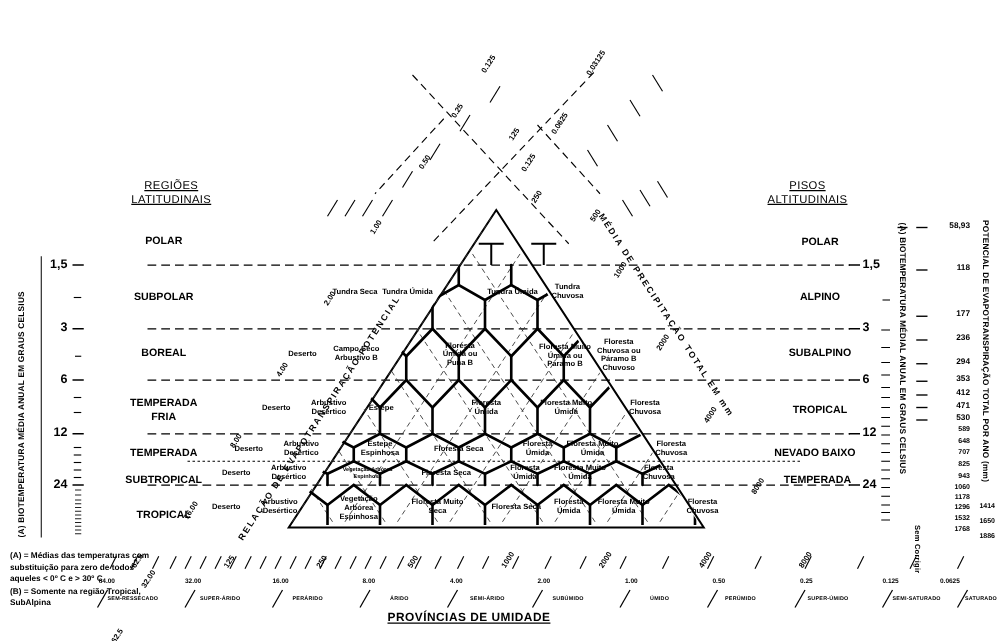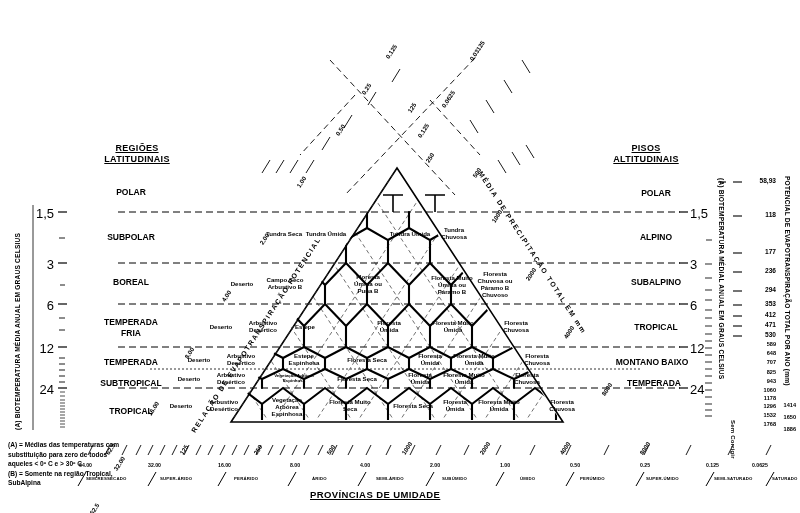--- a/index.html
+++ b/index.html
@@ -1,23 +1,23 @@
 <!DOCTYPE html>
 <html><head>
 <meta charset="utf-8">
 <style>
   html,body{margin:0;padding:0;background:#fff;}
   body{width:800px;height:513px;position:relative;overflow:hidden;
        font-family:"Liberation Sans","DejaVu Sans",sans-serif;color:#000;}
   .abs{position:absolute;}
-  .ttl{font-weight:bold;font-size:9px;text-align:center;text-decoration:underline;letter-spacing:.3px;line-height:11px;}
+  .ttl{font-weight:normal;font-size:9px;text-align:center;text-decoration:underline;letter-spacing:.3px;line-height:11px;}
   .reg{font-weight:bold;font-size:8.5px;text-align:center;line-height:10px;}
   .vert{writing-mode:vertical-rl;transform:rotate(180deg);font-weight:bold;font-size:6.6px;letter-spacing:.2px;white-space:nowrap;}
   .vertR{writing-mode:vertical-rl;font-weight:bold;font-size:6.6px;letter-spacing:.2px;white-space:nowrap;}
-  .num{font-size:13px;font-weight:normal;text-align:right;}
+  .num{font-size:10px;font-weight:bold;text-align:right;}
   .pet{font-size:6.6px;font-weight:bold;text-align:right;}
   .foot{font-size:6.6px;font-weight:bold;line-height:9.5px;}
   .cell{position:absolute;text-align:center;font-size:6.1px;font-weight:bold;line-height:7px;
         display:flex;align-items:center;justify-content:center;}
   .cell.sm{font-size:4.4px;line-height:5.2px;}
   .dg{position:absolute;font-size:6.2px;font-weight:bold;white-space:nowrap;transform-origin:0 0;}
   .bx{position:absolute;font-size:5.2px;font-weight:bold;white-space:nowrap;}
   .bxs{position:absolute;font-size:4.3px;font-weight:bold;white-space:nowrap;letter-spacing:.2px;}
   .bigtitle{font-weight:bold;font-size:9.5px;text-decoration:underline;letter-spacing:.4px;}
   svg{position:absolute;left:0;top:0;}
@@ -343,21 +343,21 @@
 <div class="abs reg" style="left:66px;top:317px;width:130px">TEMPERADA</div>
 <div class="abs reg" style="left:66px;top:328px;width:130px">FRIA</div>
 <div class="abs reg" style="left:66px;top:357px;width:130px">TEMPERADA</div>
 <div class="abs reg" style="left:66px;top:378px;width:130px">SUBTROPICAL</div>
 <div class="abs reg" style="left:66px;top:406px;width:130px">TROPICAL</div>
 
 <div class="abs reg" style="left:596px;top:188px;width:120px">POLAR</div>
 <div class="abs reg" style="left:596px;top:232px;width:120px">ALPINO</div>
 <div class="abs reg" style="left:596px;top:277px;width:120px">SUBALPINO</div>
 <div class="abs reg" style="left:596px;top:322px;width:120px">TROPICAL</div>
-<div class="abs reg" style="left:588px;top:357px;width:128px">MONTANO BAIXO</div>
+<div class="abs reg" style="left:588px;top:357px;width:128px">NEVADO BAIXO</div>
 <div class="abs reg" style="left:592px;top:378px;width:124px">TEMPERADA</div>
 
 <div class="abs num" style="left:24px;top:206px;width:30px">1,5</div>
 <div class="abs num" style="left:24px;top:257px;width:30px">3</div>
 <div class="abs num" style="left:24px;top:298px;width:30px">6</div>
 <div class="abs num" style="left:24px;top:341px;width:30px">12</div>
 <div class="abs num" style="left:24px;top:382px;width:30px">24</div>
 
 <div class="abs num" style="left:690px;top:206px;width:26px;text-align:left">1,5</div>
 <div class="abs num" style="left:690px;top:257px;width:26px;text-align:left">3</div>

